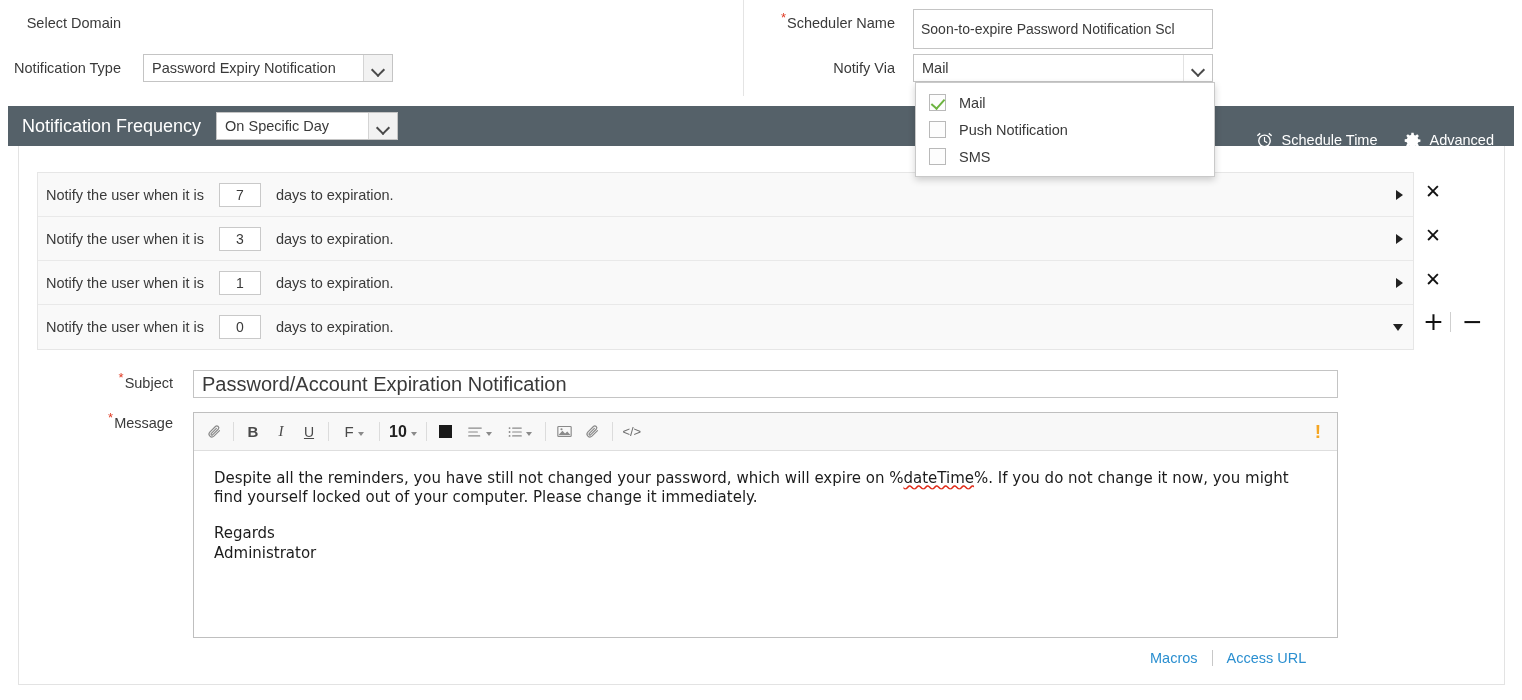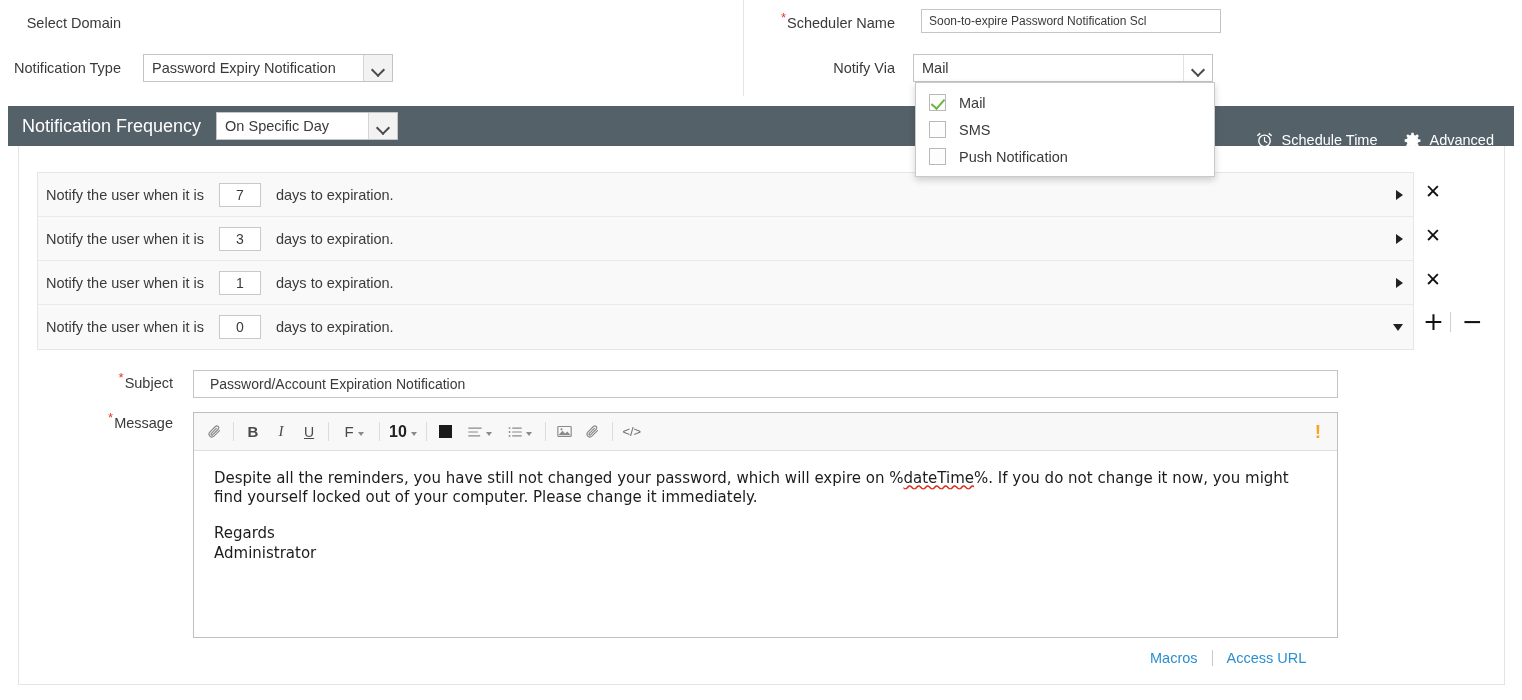--- a/index.html
+++ b/index.html
@@ -67,29 +67,28 @@
     width: 8px; height: 8px;
     border-right: 2px solid #4a4a4a;
     border-bottom: 2px solid #4a4a4a;
     transform: rotate(45deg);
   }
   .txtinput {
     position: absolute;
     box-sizing: border-box;
     border: 1px solid #c4c4c4;
     background: #ffffff;
-    height: 24px;
+    height: 40px;
     display: flex;
     align-items: center;
     padding: 0 7px;
-    font-size: 12px;
+    font-size: 14px;
     color: #3a3a3a;
     white-space: nowrap;
     overflow: hidden;
-    margin-left: 8px;
   }
   .vdivider {
     position: absolute;
     left: 743px; top: 0;
     width: 1px; height: 96px;
     background: #e4e4e4;
   }
 
   
   .dd-panel {
@@ -255,22 +254,22 @@
     color: #3a3a3a;
   }
   .subj-input {
     position: absolute;
     left: 193px; top: 370px;
     width: 1145px; height: 28px;
     box-sizing: border-box;
     border: 1px solid #c4c4c4;
     background: #ffffff;
     display: flex; align-items: center;
-    padding: 0 16px;
-    font-size: 14px;
+    padding: 0 8px;
+    font-size: 20px;
     color: #3a3a3a;
   }
   .msg-label {
     position: absolute;
     left: 60px; top: 415px;
     width: 113px;
     text-align: right;
     font-size: 14.5px;
     color: #3a3a3a;
   }
@@ -377,25 +376,25 @@
     </div>
   </div>
 
   <div class="dd-panel">
     <div class="dd-item">
       <span class="cbx on"></span>
       <span>Mail</span>
     </div>
     <div class="dd-item">
       <span class="cbx"></span>
-      <span>SMS</span>
+      <span>Push Notification</span>
     </div>
     <div class="dd-item">
       <span class="cbx"></span>
-      <span>Push Notification</span>
+      <span>SMS</span>
     </div>
   </div>
 
   <div class="darkbar">
     <div class="dtitle">Notification Frequency</div>
     <div class="sel">
       <div class="val">On Specific Day</div>
       <div class="arrow">
           <span class="chev"></span>
         </div>

